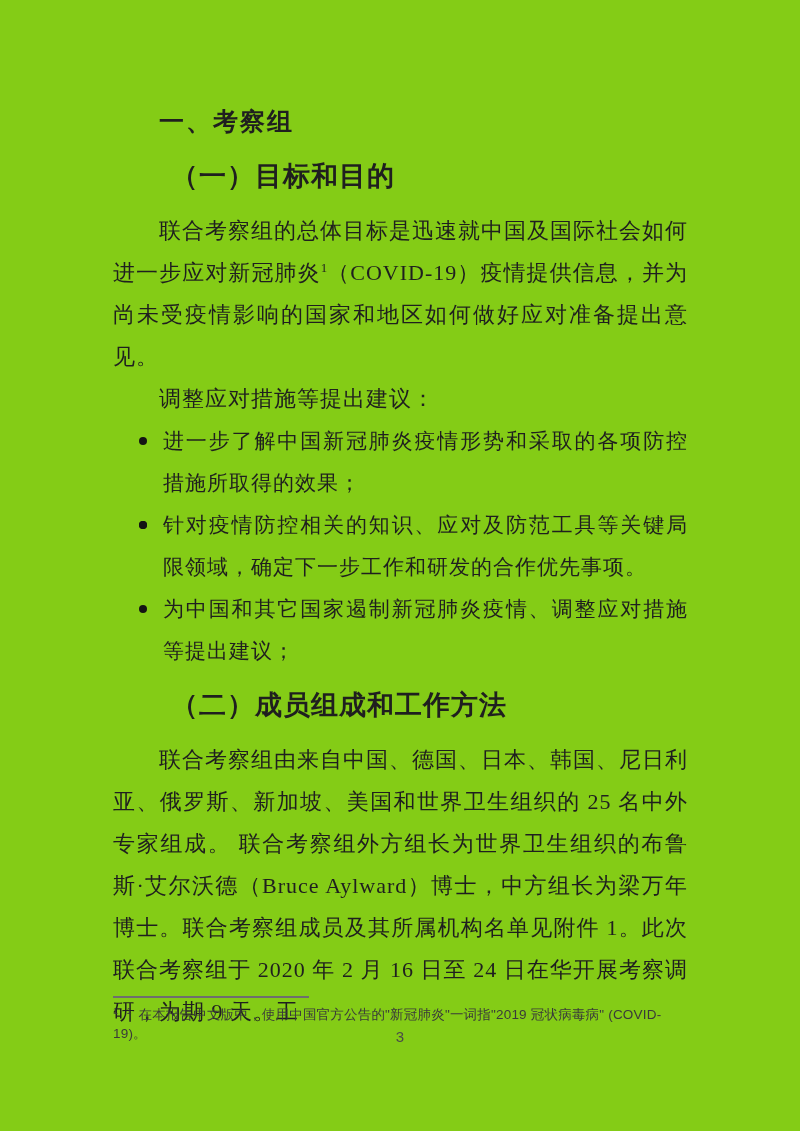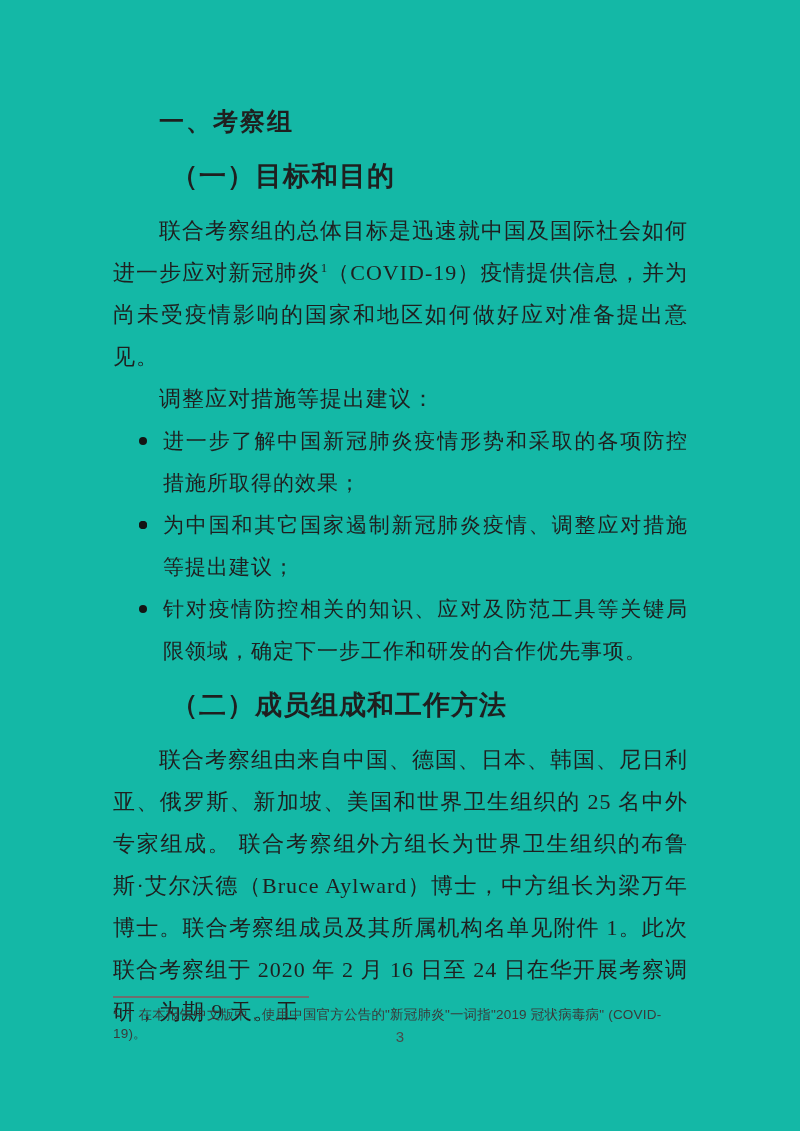--- a/index.html
+++ b/index.html
@@ -6,21 +6,21 @@
   body {
     width: 800px; height: 1131px;
     background: #fbfbfb;
     position: relative;
     font-family: "Liberation Serif", "DejaVu Serif", serif;
     color: #1f1f1f;
     overflow: hidden;
   }
   .page {
     position: absolute; inset: 0;
-    background: #14b8a6;
+    background: #84cc16;
   }
   .content {
     position: absolute;
     left: 113px; top: 100px;
     width: 575px;
   }
   .chapter-heading {
     font-family: "Liberation Sans", "DejaVu Sans", sans-serif;
     font-size: 25px; font-weight: bold;
     line-height: 43px; margin: 0;
@@ -119,25 +119,25 @@
     <ul class="bullet-list">
       <li class="bullet-item">
         <span class="bullet-dot"></span>
         <span>进一步了解中国新冠肺炎疫情形势和采取的各项防控措施所取得的效果；</span>
       </li>
       <li class="bullet-item">
         <span class="bullet-dot"></span>
       </li>
       <li class="bullet-item">
         <span class="bullet-dot"></span>
-        <span>为中国和其它国家遏制新冠肺炎疫情、调整应对措施等提出建议；</span>
+        <span>针对疫情防控相关的知识、应对及防范工具等关键局限领域，确定下一步工作和研发的合作优先事项。</span>
       </li>
       <li class="bullet-item">
         <span class="bullet-dot"></span>
-        <span>针对疫情防控相关的知识、应对及防范工具等关键局限领域，确定下一步工作和研发的合作优先事项。</span>
+        <span>为中国和其它国家遏制新冠肺炎疫情、调整应对措施等提出建议；</span>
       </li>
     </ul>
 
     <h2 class="section-heading">（二）成员组成和工作方法</h2>
 
     <p class="body-para">联合考察组由来自中国、德国、日本、韩国、尼日利亚、俄罗斯、新加坡、美国和世界卫生组织的 25 名中外专家组成。 联合考察组外方组长为世界卫生组织的布鲁斯·艾尔沃德（Bruce Aylward）博士，中方组长为梁万年博士。联合考察组成员及其所属机构名单见附件 1。此次联合考察组于 2020 年 2 月 16 日至 24 日在华开展考察调研，为期 9 天。工</p>
 
   </div>
 
   <div class="footnote-area">

